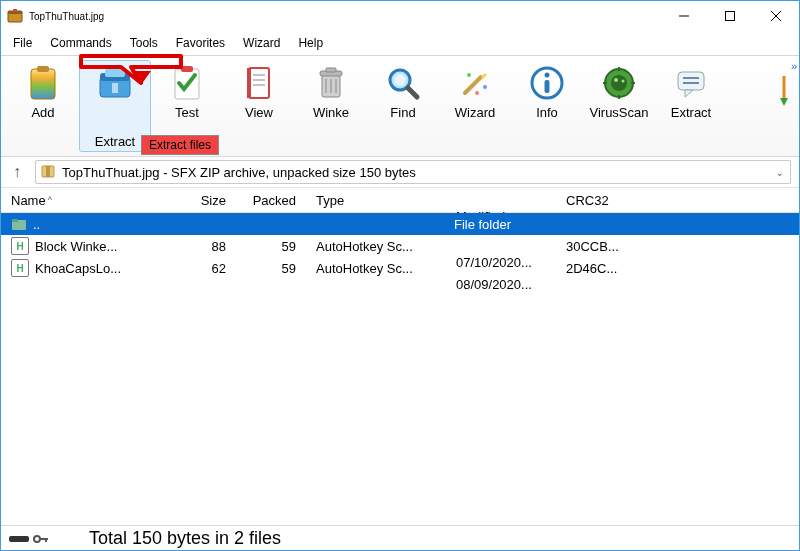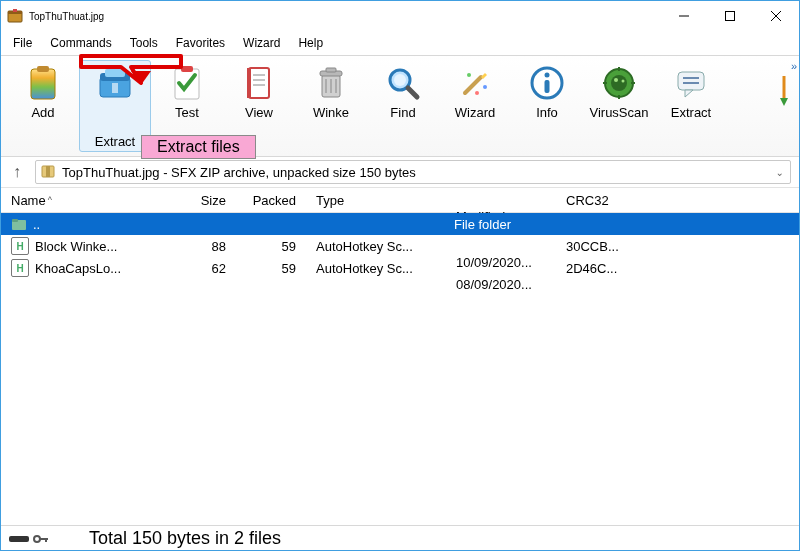--- a/index.html
+++ b/index.html
@@ -18,21 +18,21 @@
   .redarrow{position:absolute;top:52px;left:70px;pointer-events:none;}
   
   .toolbar{display:flex;align-items:flex-start;padding:4px 6px 4px 6px;border-top:1px solid #d8d8d8;border-bottom:1px solid #d8d8d8;position:relative;background:linear-gradient(#fff,#f7f7f7);}
   .tbtn{width:70px;display:flex;flex-direction:column;align-items:center;justify-content:flex-start;padding:2px 0;border:1px solid transparent;border-radius:3px;}
   .tbtn.hover{background:#E6F2FB;border-color:#9BCBEB;gap:29px;}
   .tbtn .ic{width:40px;height:40px;display:flex;align-items:center;justify-content:center;}
   .tbtn .lbl{font-size:13px;margin-top:2px;}
   .toolbar .more{position:absolute;right:4px;top:4px;font-size:11px;color:#2a6db7;letter-spacing:-2px;}
   .toolbar .pin{position:absolute;right:10px;top:20px;}
   
-  .tooltip{position:absolute;top:134px;left:140px;background:#f9a8d4;border:1px solid #8a8a8a;padding:2px 15px;font-size:16px;z-index:5;}
+  .tooltip{position:absolute;top:134px;left:140px;background:#ef4444;border:1px solid #8a8a8a;padding:2px 7px;font-size:12px;z-index:5;}
   
   .pathbar{height:30px;display:flex;align-items:center;padding:0 8px;gap:10px;}
   .pathbar .up{width:16px;text-align:center;font-size:16px;color:#555;}
   .pathbox{flex:1;height:22px;border:1px solid #c9c9c9;display:flex;align-items:center;padding:0 4px;gap:6px;border-radius:2px;}
   .pathbox .chev{color:#666;font-size:10px;margin-left:auto;margin-right:2px;}
   
   .listhdr{height:24px;display:flex;align-items:center;border-top:1px solid #e3e3e3;border-bottom:1px solid #e3e3e3;background:#fff;}
   .col{padding:0 10px;box-sizing:border-box;white-space:nowrap;overflow:hidden;text-overflow:ellipsis;}
   .c-name{width:165px;display:flex;align-items:center;gap:2px;}
   .c-size{width:70px;text-align:right;}
@@ -268,21 +268,21 @@
       <div class="col c-type">File folder</div>
     </div>
     <div class="row">
       <div class="col c-name">
           <span class="ficon hicon">H</span>
           <span>Block Winke...</span>
         </div>
       <div class="col c-size">88</div>
       <div class="col c-packed">59</div>
       <div class="col c-type">AutoHotkey Sc...</div>
-      <div class="col c-mod">10/09/2020...</div>
+      <div class="col c-mod">07/10/2020...</div>
       <div class="col c-crc">30CCB...</div>
     </div>
     <div class="row">
       <div class="col c-name">
           <span class="ficon hicon">H</span>
           <span>KhoaCapsLo...</span>
         </div>
       <div class="col c-size">62</div>
       <div class="col c-packed">59</div>
       <div class="col c-type">AutoHotkey Sc...</div>

